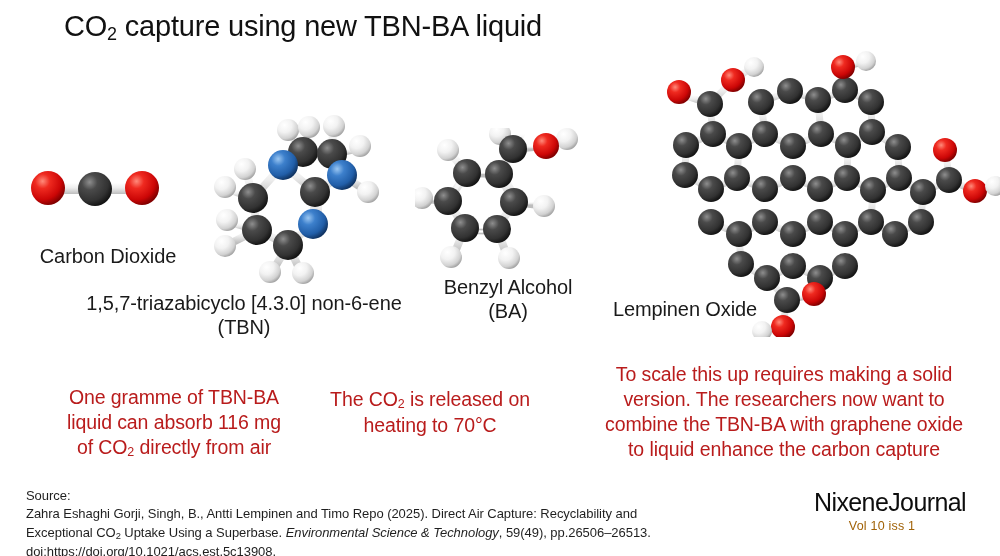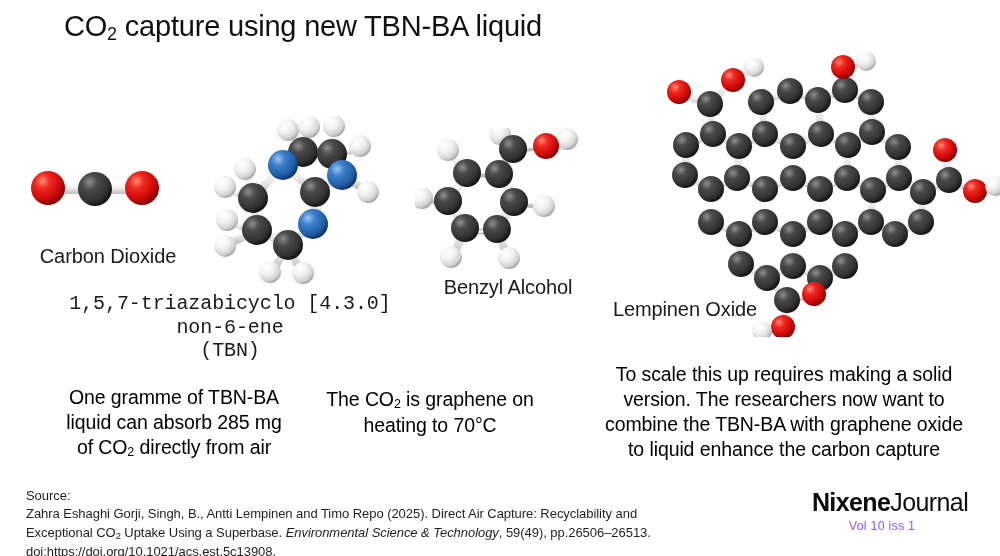--- a/index.html
+++ b/index.html
@@ -26,44 +26,44 @@
 
   .mol-label {
     position: absolute; text-align: center;
     font-size: 20px; line-height: 1.18; color: #1a1a1a;
     font-weight: 400; letter-spacing: -0.1px;
   }
 
   
   .fact {
     position: absolute; text-align: center;
-    font-size: 19.5px; line-height: 1.28; color: #000000;
+    font-size: 19.5px; line-height: 1.28; color: #b91c1c;
     letter-spacing: -0.1px;
   }
   .fact sub { font-size: 0.64em; vertical-align: -0.2em; }
 
   
   .source {
     position: absolute; left: 26px; top: 487px; width: 640px;
     font-size: 13px; line-height: 1.42; color: #1f1f1f;
     letter-spacing: -0.05px;
   }
   .source .src-head { display: block; }
   .source i { font-style: italic; }
   .source sub { font-size: 0.72em; vertical-align: -0.22em; }
 
   
   .logo {
     position: absolute; right: 18px; top: 488px;
     text-align: center; width: 200px;
   }
   .logo-main { font-size: 25px; letter-spacing: -0.6px; color: #0d0d0d; }
-  .logo-main .b { font-weight: 700; margin-left: 16px; }
+  .logo-main .b { font-weight: 400; margin-left: 16px; }
   .logo-main .n { font-weight: 400; }
-  .logo-vol { font-size: 12.5px; margin-top: 2px; color: #8b5cf6; letter-spacing: 0.2px; }
+  .logo-vol { font-size: 12.5px; margin-top: 2px; color: #a16207; letter-spacing: 0.2px; }
 </style>
 </head>
 <body>
 
 <div id="page">
 
   <h1 class="title"><span>CO</span><sub>2</sub><span> capture using new TBN-BA liquid</span></h1>
 
   <div class="mol" style="left:18px; top:155px;">
     <svg width="180" height="70" viewBox="0 0 180 70">
@@ -160,21 +160,21 @@
         <circle cx="48" cy="86" r="15" fill="url(#gC)"></circle>
         <circle cx="52" cy="118" r="15" fill="url(#gC)"></circle>
         <circle cx="83" cy="133" r="15" fill="url(#gC)"></circle>
 
         <circle cx="78" cy="53" r="15" fill="url(#gN)"></circle>
         <circle cx="137" cy="63" r="15" fill="url(#gN)"></circle>
         <circle cx="108" cy="112" r="15" fill="url(#gN)"></circle>
       </g>
     </svg>
   </div>
-  <div class="mol-label" style="left:45px; top:292px; width:370px;font-family:Liberation Mono, monospace;">
+  <div class="mol-label" style="left:59px; top:292px; width:370px;">
     <div>1,5,7-triazabicyclo [4.3.0] non-6-ene</div>
     <div>(TBN)</div>
   </div>
 
   <div class="mol" style="left:415px; top:128px;">
     <svg width="170" height="150" viewBox="0 0 170 150">
       <g stroke="url(#gBond)" stroke-width="8" stroke-linecap="round" fill="none">
 
         <line x1="52" y1="45" x2="84" y2="46"></line>
         <line x1="84" y1="46" x2="99" y2="74"></line>
@@ -214,20 +214,21 @@
         <circle cx="82" cy="101" r="14" fill="url(#gC)"></circle>
         <circle cx="50" cy="100" r="14" fill="url(#gC)"></circle>
         <circle cx="33" cy="73" r="14" fill="url(#gC)"></circle>
         <circle cx="98" cy="21" r="14" fill="url(#gC)"></circle>
         <circle cx="131" cy="18" r="13" fill="url(#gO)"></circle>
       </g>
     </svg>
   </div>
   <div class="mol-label" style="left:418px; top:276px; width:180px;">
     <div>Benzyl Alcohol</div>
+    <div>(BA)</div>
   </div>
 
   <div class="mol" style="left:655px; top:42px;">
     <svg width="345" height="295" viewBox="0 0 345 295">
       <g stroke="url(#gBond)" stroke-width="7" stroke-linecap="round" fill="none">
 
         <line x1="106" y1="60" x2="135" y2="49"></line>
         <line x1="135" y1="49" x2="163" y2="58"></line>
         <line x1="163" y1="58" x2="190" y2="48"></line>
         <line x1="190" y1="48" x2="216" y2="60"></line>
@@ -350,26 +351,26 @@
         <circle cx="159" cy="252" r="12" fill="url(#gO)"></circle>
         <circle cx="128" cy="285" r="12" fill="url(#gO)"></circle>
         <circle cx="107" cy="289" r="10" fill="url(#gH)"></circle>
       </g>
     </svg>
   </div>
   <div class="mol-label" style="left:540px; top:298px; width:290px;">Lempinen Oxide</div>
 
   <div class="fact" style="left:38px; top:385px; width:272px;">
     <div>One gramme of TBN-BA</div>
-    <div>liquid can absorb 285 mg</div>
+    <div>liquid can absorb 116 mg</div>
     <div><span>of CO</span><sub>2</sub><span> directly from air</span></div>
   </div>
 
   <div class="fact" style="left:312px; top:387px; width:236px;">
-    <div><span>The CO</span><sub>2</sub><span> is graphene on</span></div>
+    <div><span>The CO</span><sub>2</sub><span> is released on</span></div>
     <div>heating to 70°C</div>
   </div>
 
   <div class="fact" style="left:572px; top:362px; width:424px;">
     <div>To scale this up requires making a solid</div>
     <div>version. The researchers now want to</div>
     <div>combine the TBN-BA with graphene oxide</div>
     <div>to liquid enhance the carbon capture</div>
   </div>
 

